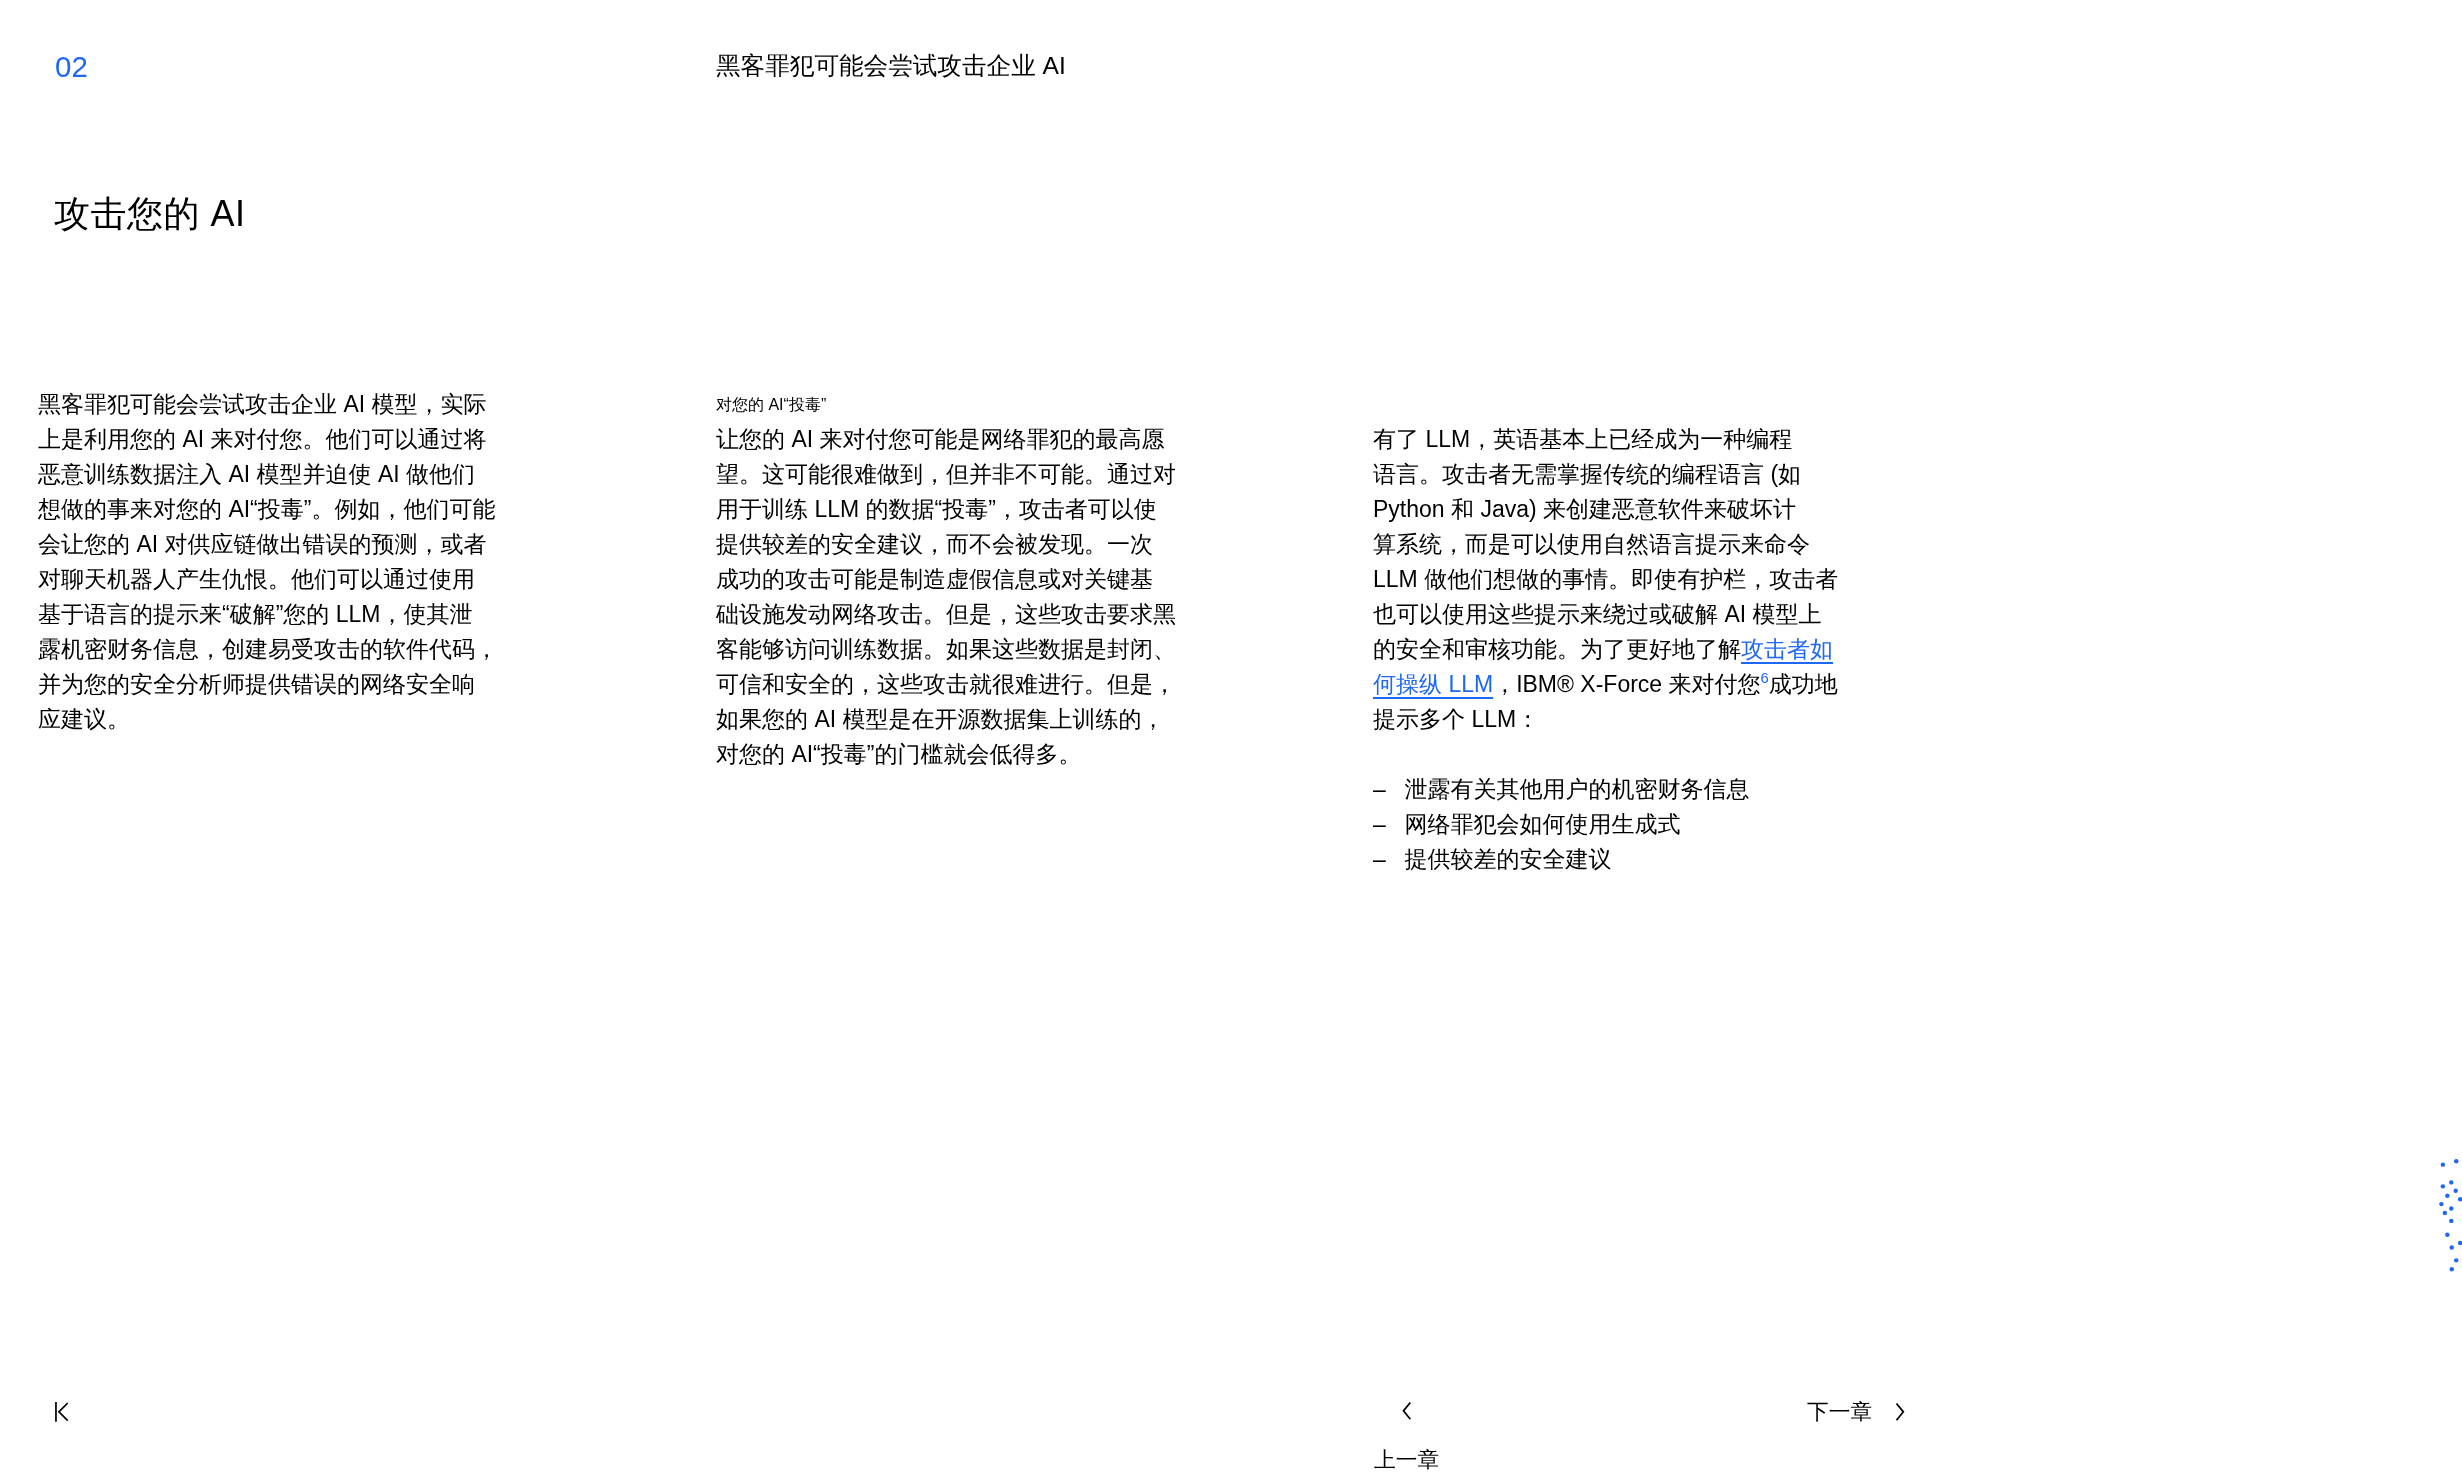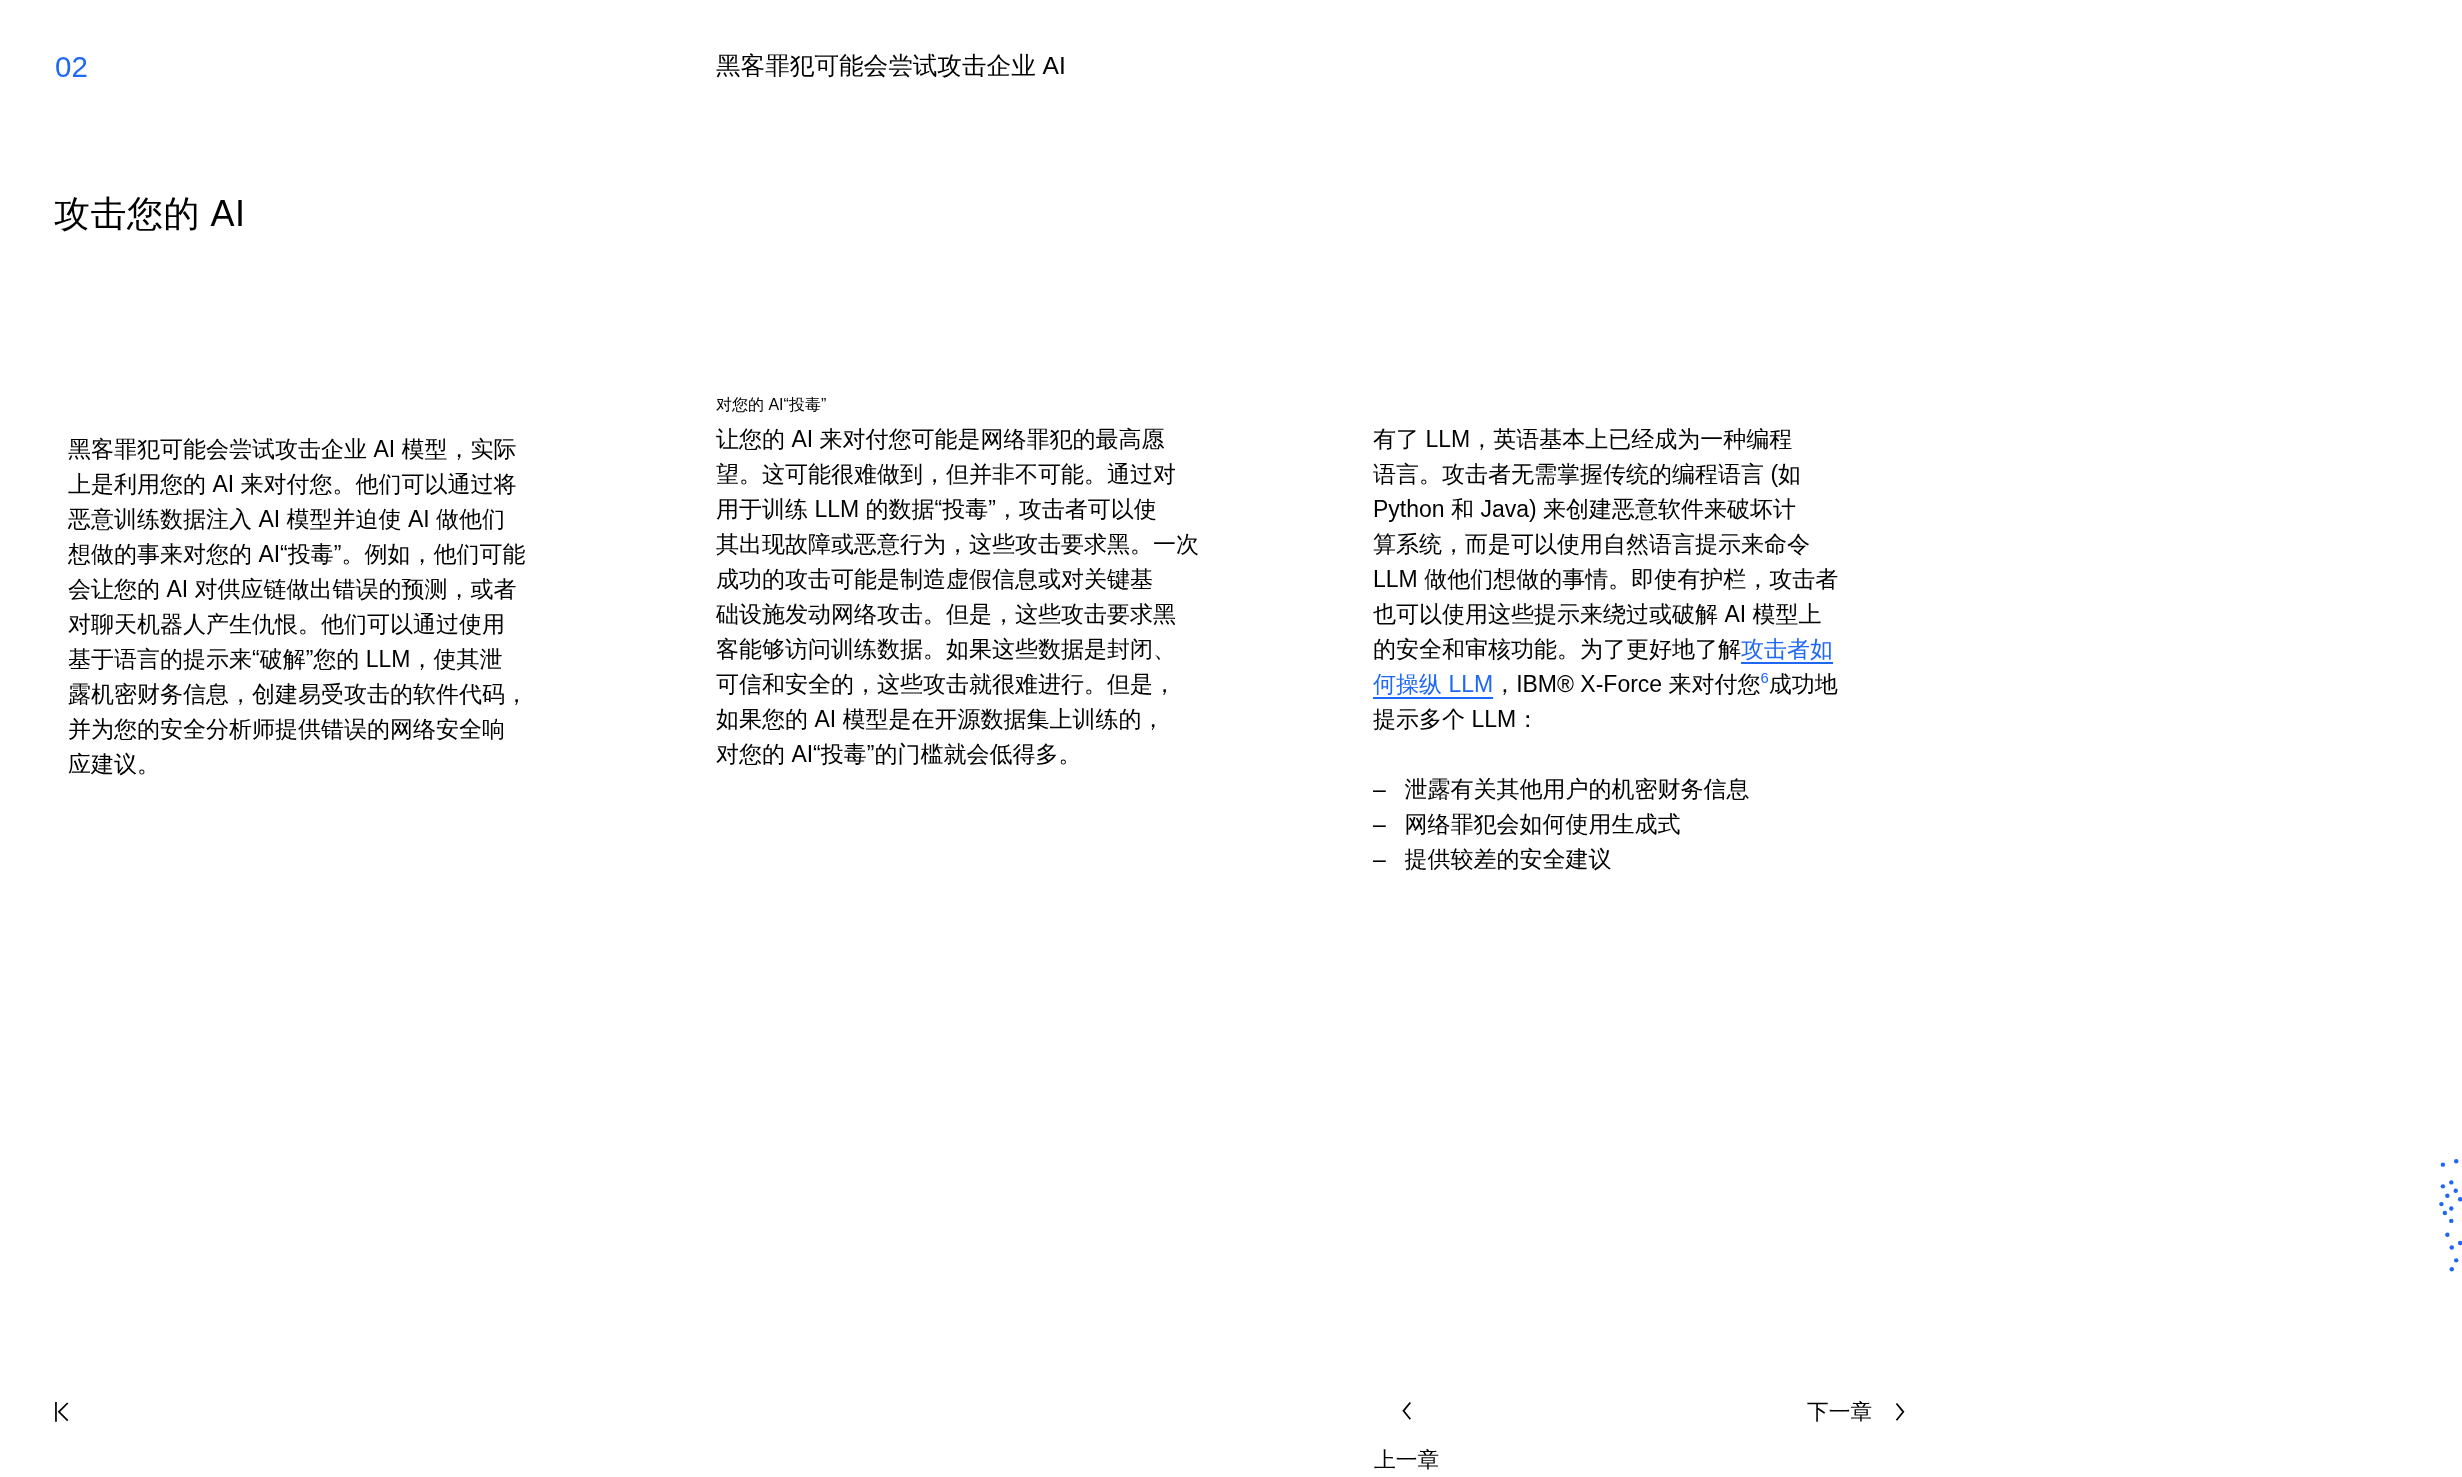--- a/index.html
+++ b/index.html
@@ -16,21 +16,21 @@
   .section-number{ left:55px; top:52px; font-size:29.5px; line-height:29.5px; color:var(--accent); }
   .header-title{ left:716px; top:53px; font-size:24.6px; line-height:26.6px; }
 
   
   .page-heading{ left:54px; top:195px; font-size:36px; line-height:37px; font-weight:300; letter-spacing:0.5px; }
 
   
   .col{ position:absolute; top:387px; font-size:23px; line-height:35px; }
   .col p, .col h3{ margin:0; white-space:pre-line; }
   .col h3{ font-size:16px; line-height:35px; font-weight:400; }
-  .col-1{ left:68px;  width:640px;margin-top:45px; }
+  .col-1{ left:38px;  width:640px; }
   .col-2{ left:716px; width:640px; }
   .col-3{ left:1373px; width:655px; }
 
   .inline-link{
     color:var(--accent);
     text-decoration:underline;
     text-decoration-thickness:2px;
     text-underline-offset:4.9px;
     cursor:pointer;
   }
@@ -70,21 +70,21 @@
 露机密财务信息，创建易受攻击的软件代码，
 并为您的安全分析师提供错误的网络安全响
 应建议。</p>
 </div>
 
 <div class="col col-2">
   <h3>对您的 AI“投毒”</h3>
   <p>让您的 AI 来对付您可能是网络罪犯的最高愿
 望。这可能很难做到，但并非不可能。通过对
 用于训练 LLM 的数据“投毒”，攻击者可以使
-其出现故障或恶意行为，这些攻击要求黑。一次
+提供较差的安全建议，而不会被发现。一次
 成功的攻击可能是制造虚假信息或对关键基
 础设施发动网络攻击。但是，这些攻击要求黑
 客能够访问训练数据。如果这些数据是封闭、
 可信和安全的，这些攻击就很难进行。但是，
 如果您的 AI 模型是在开源数据集上训练的，
 对您的 AI“投毒”的门槛就会低得多。</p>
 </div>
 
 <div class="col col-3">
   <p>

